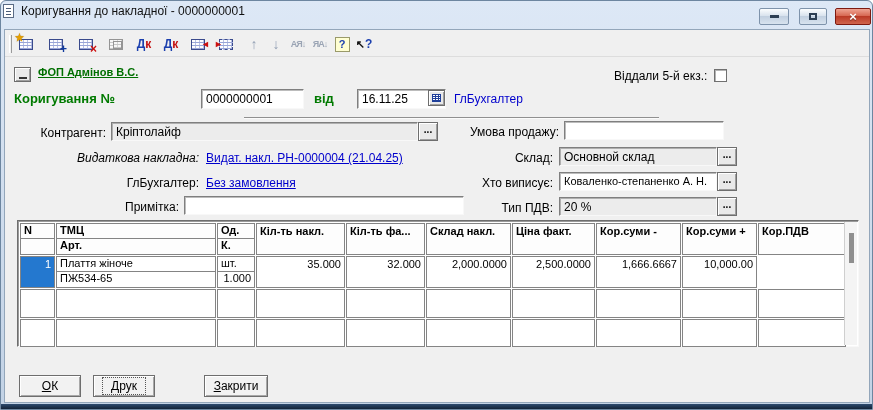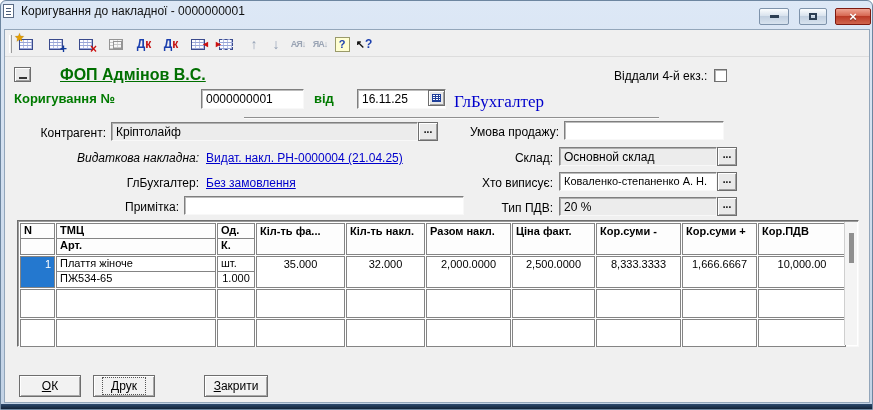--- a/index.html
+++ b/index.html
@@ -45,23 +45,23 @@
   .sortico { font-size:9px; font-weight:bold; color:#9aa4b4; letter-spacing:-1px; line-height:1; }
   .helpico { width:15px; height:15px; background:#ffffd2; border:1px solid #9a9a6a; color:#1b3fae;
     font-weight:bold; font-size:11px; display:flex; align-items:center; justify-content:center; }
   .ctxico { font-size:11px; font-weight:bold; line-height:1; }
   .ctxico .arr { color:#111; } .ctxico .q { color:#1b3fae; font-size:12px; }
 
   
   .lbl { font-size:12px; color:#000; white-space:nowrap; }
   .r { text-align:right; }
   .green { color:#007a00; font-weight:bold; font-size:13px; }
-  .firm-link { color:#006f00; font-weight:bold; font-size:16px; text-decoration:underline; cursor:pointer;margin-left:22px; }
+  .firm-link { color:#006f00; font-weight:bold; font-size:11px; text-decoration:underline; cursor:pointer; }
   .blue-link { color:#0000cc; font-size:12px; text-decoration:underline; cursor:pointer; white-space:nowrap; }
-  .blue-text { color:#0000cc; font-size:17px; white-space:nowrap;font-family:Liberation Serif, serif; }
+  .blue-text { color:#0000cc; font-size:12px; white-space:nowrap; }
   .field { background:#fff; border:1px solid #7f7f7f; border-bottom-color:#f8f8f8; border-right-color:#f8f8f8;
     box-shadow: inset 1px 1px 0 rgba(64,64,64,.35); font-size:12px; padding:2px 4px; white-space:nowrap; overflow:hidden; }
   .gray-field { background:#ececec; }
   .mini-btn { background:#e9e9e9; border:1px solid #6e6e6e;
     box-shadow: inset 1px 1px 0 #fff, inset -1px -1px 0 #9f9f9f;
     font-size:10px; font-weight:bold; text-align:center; line-height:8px; cursor:pointer; }
   .collapse-btn { left:13px; top:66px; width:17px; height:15px; }
   .collapse-btn .bar { position:absolute; left:4px; top:9px; width:8px; height:2px; background:#333; }
   .checkbox { left:713px; top:68px; width:13px; height:13px; background:#fff; border:1px solid #707070;
     box-shadow: inset 1px 1px 0 rgba(64,64,64,.4); }
@@ -74,21 +74,21 @@
 
   
   .tablewrap { left:16px; top:219px; width:842px; height:127px; background:#fff;
     border:1px solid; border-color:#6e6e6e #f8f8f8 #f8f8f8 #6e6e6e; box-shadow: inset 1px 1px 0 #9a9a9a; }
   .gridarea { position:absolute; left:2px; top:2px; right:15px; bottom:1px; background:#fff; }
   .trow { display:grid; grid-template-columns:35px 160px 38px 89px 79px 85px 83px 85px 75px 88px;
     column-gap:1px; margin-top:1px; background:#fff; }
   .trow:first-child { margin-top:0; }
   .c { border:1px solid #848484; background:#fff; font-size:11px; padding:1px 3px; overflow:hidden; white-space:nowrap; }
   .hrow .c { background:#fdfdfd; font-weight:bold; }
-  .num { text-align:center; }
+  .num { text-align:right; }
   .split { padding:0; display:flex; flex-direction:column; }
   .split .l1 { height:15px; border-bottom:1px solid #848484; padding:0 3px; }
   .split .l2 { height:15px; padding:0 3px; }
   .h32 { height:32px; } .h29 { height:29px; } .h28 { height:28px; }
   .ncell { background:#2478cf; color:#fff; text-align:right; }
   .vscroll { position:absolute; right:1px; top:1px; bottom:1px; width:13px; background:#f4f4f4; border-left:1px solid #cfcfcf; }
   .vthumb { position:absolute; left:4px; top:11px; width:5px; height:30px; background:#8f8f8f; }
 
   
   .summary { left:295px; top:352px; width:440px; font-size:12px; line-height:15px; color:#000; }
@@ -169,21 +169,21 @@
       <span class="helpico">?</span>
     </span>
   <span class="tico" style="left:352px;">
       <span class="ctxico"><span class="arr">↖</span><span class="q">?</span></span>
     </span>
 
   <div class="mini-btn a collapse-btn">
       <span class="bar"></span>
     </div>
   <span class="a firm-link" style="left:37px; top:65px;">ФОП Адмінов В.С.</span>
-  <span class="a lbl" style="left:613px; top:68px;">Віддали 4-й екз.:</span>
+  <span class="a lbl" style="left:613px; top:68px;">Віддали 5-й екз.:</span>
   <div class="a checkbox"></div>
 
   <span class="a green" style="left:13px; top:90px;">Коригування №</span>
   <div class="a field" style="left:200px; top:88px; width:103px; height:20px;">0000000001</div>
   <span class="a green" style="left:313px; top:90px;">від</span>
   <div class="a field" style="left:356px; top:88px; width:89px; height:20px; padding-right:20px;">16.11.25</div>
   <div class="mini-btn a cal-btn" style="left:427px; top:89px;">
       <span class="cal-glyph"></span>
     </div>
   <span class="a blue-text" style="left:453px; top:91px;">ГлБухгалтер</span>
@@ -227,44 +227,43 @@
             <span class="l2"></span>
           </div>
         <div class="c split">
             <span class="l1">ТМЦ</span>
             <span class="l2">Арт.</span>
           </div>
         <div class="c split">
             <span class="l1">Од.</span>
             <span class="l2">К.</span>
           </div>
+        <div class="c">Кіл-ть накл.</div>
         <div class="c">Кіл-ть фа...</div>
-        <div class="c">Кіл-ть накл.</div>
-        <div class="c">Разом накл.</div>
+        <div class="c">Склад накл.</div>
         <div class="c">Ціна факт.</div>
         <div class="c">Кор.суми -</div>
         <div class="c">Кор.суми +</div>
         <div class="c">Кор.ПДВ</div>
       </div>
 
       <div class="trow h32">
         <div class="c ncell">1</div>
         <div class="c split">
             <span class="l1">Плаття жіноче</span>
             <span class="l2">ПЖ534-65</span>
           </div>
         <div class="c split">
             <span class="l1">шт.</span>
             <span class="l2 num">1.000</span>
           </div>
         <div class="c num">35.000</div>
         <div class="c num">32.000</div>
         <div class="c num">2,000.0000</div>
         <div class="c num">2,500.0000</div>
-        <div class="c num">8,333.3333</div>
         <div class="c num">1,666.6667</div>
         <div class="c num">10,000.00</div>
       </div>
 
       <div class="trow h29">
         <div class="c"></div>
           <div class="c"></div>
           <div class="c"></div>
           <div class="c"></div>
           <div class="c"></div>

